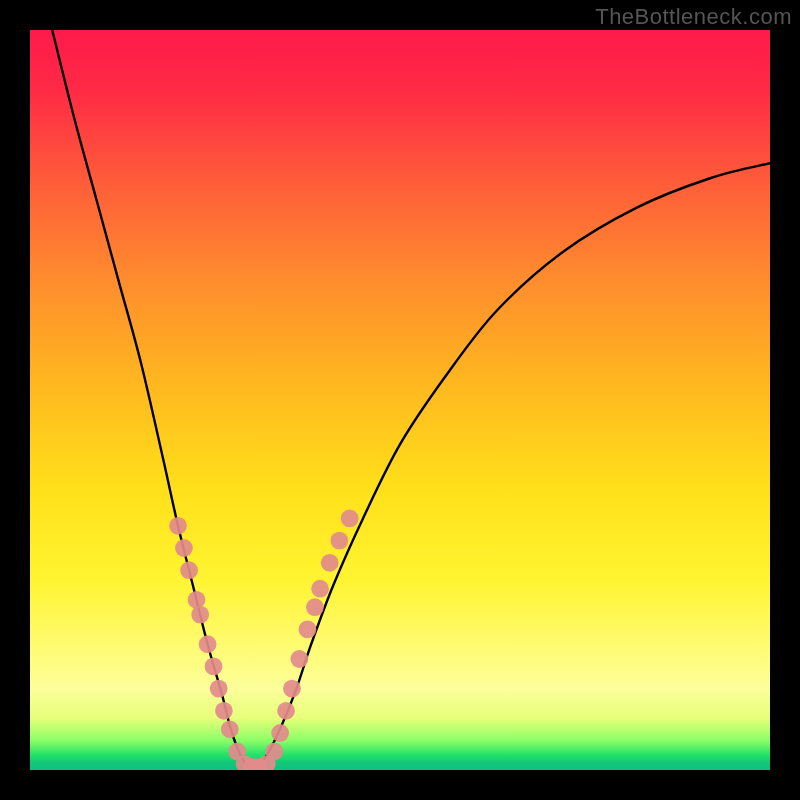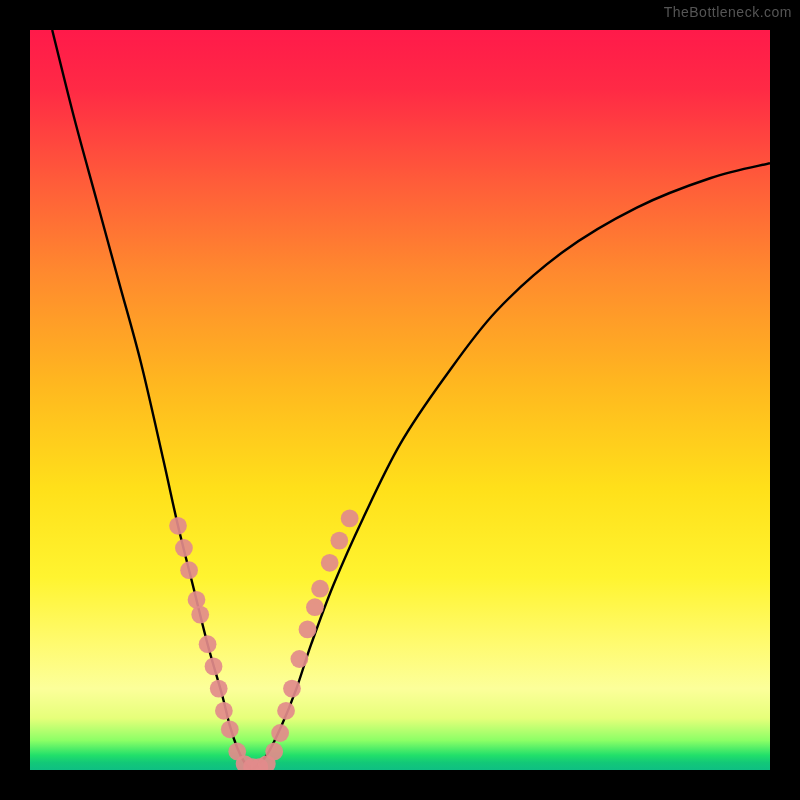--- a/index.html
+++ b/index.html
@@ -15,21 +15,21 @@
     position: relative;
     width: 800px;
     height: 800px;
     background: #000;
   }
   .watermark {
     position: absolute;
     top: 4px;
     right: 8px;
     color: #555;
-    font-size: 14px;
+    font-size: 22px;
     font-weight: 500;
     letter-spacing: 0.5px;
     z-index: 10;
   }
   .plot {
     position: absolute;
     left: 30px;
     top: 30px;
     width: 740px;
     height: 740px;

